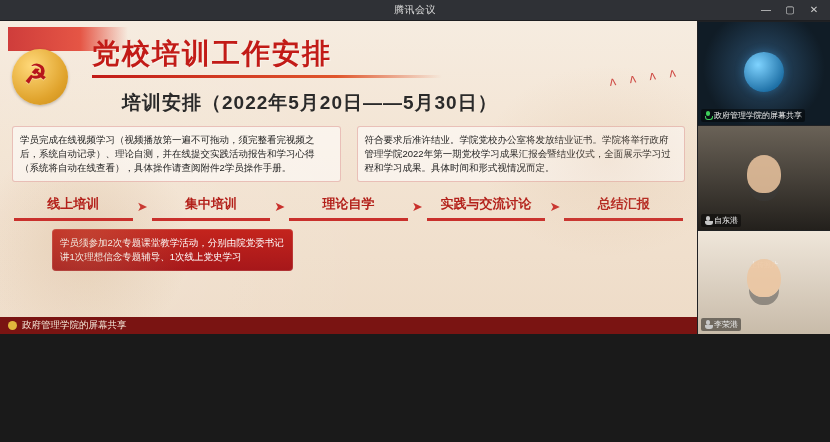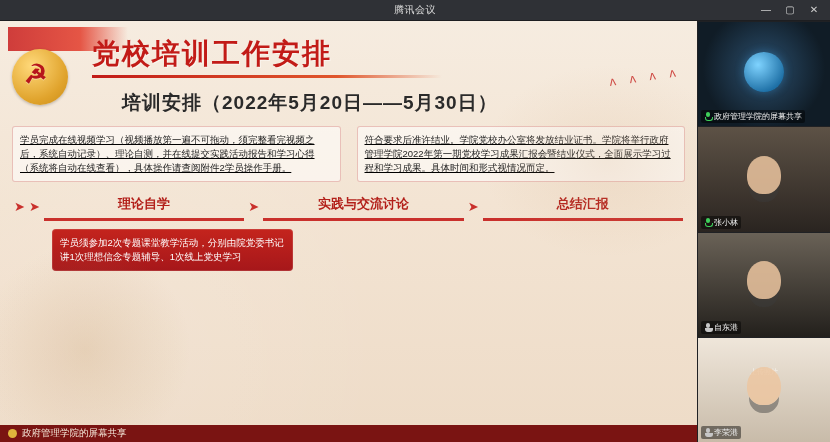--- a/index.html
+++ b/index.html
@@ -9,21 +9,21 @@
   }
   body {
     width: 830px;
     height: 442px;
     overflow: hidden;
     font-family: "Liberation Sans", sans-serif;
   }
   .app {
     position: relative;
     width: 830px;
-    height: 442px;
+    height: 334px;
     background: #2b2b2b;
     display: flex;
     flex-direction: column;
   }
 
   
   .titlebar {
     height: 20px;
     background: #2f3136;
     color: #d8d8d8;
@@ -170,21 +170,20 @@
     opacity: .85;
     transform: rotate(-8deg);
   }
 
   
   .top-row {
     position: relative;
     display: flex;
     gap: 16px;
     padding: 10px 12px 0 12px;
-    text-decoration: underline;
   }
   .panel {
     flex: 1 1 0;
     border-radius: 3px;
     padding: 6px 7px;
     font-size: 9.5px;
     line-height: 14px;
     color: #1c1c1c;
     background: rgba(255,255,255,0.55);
     border: 1px solid rgba(182,36,28,0.25);
@@ -376,21 +375,23 @@
           <div class="title-rule"></div>
           <div class="subtitle">培训安排（2022年5月20日——5月30日）</div>
         </div>
 
         <div class="top-row">
           <div class="panel">学员完成在线视频学习（视频播放第一遍不可拖动，须完整看完视频之后，系统自动记录）、理论自测，并在线提交实践活动报告和学习心得（系统将自动在线查看），具体操作请查阅附件2学员操作手册。</div>
           <div class="panel">符合要求后准许结业。学院党校办公室将发放结业证书。学院将举行政府管理学院2022年第一期党校学习成果汇报会暨结业仪式，全面展示学习过程和学习成果。具体时间和形式视情况而定。</div>
         </div>
 
         <div class="stages">
+          <div class="stage-chip">线上培训</div>
           <div class="arrow">➤</div>
+          <div class="stage-chip">集中培训</div>
           <div class="arrow">➤</div>
           <div class="stage-chip">理论自学</div>
           <div class="arrow">➤</div>
           <div class="stage-chip">实践与交流讨论</div>
           <div class="arrow">➤</div>
           <div class="stage-chip">总结汇报</div>
         </div>
 
         <div class="bottom-row">
           <div class="redbox left">学员须参加2次专题课堂教学活动，分别由院党委书记讲1次理想信念专题辅导、1次线上党史学习</div>
@@ -406,27 +407,20 @@
     <div class="rail">
 
       <div class="tile v1">
         <div class="globe"></div>
         <div class="name">
           <span class="mic"></span>
           <span>政府管理学院的屏幕共享</span>
         </div>
       </div>
 
-      <div class="tile v2">
-        <div class="head-blob"></div>
-        <div class="name">
-          <span class="mic"></span>
-          <span>张小林</span>
-        </div>
-      </div>
 
 
       <div class="tile v4">
         <div class="head-blob"></div>
         <div class="name">
           <span class="mic muted"></span>
           <span>自东港</span>
         </div>
       </div>
 

